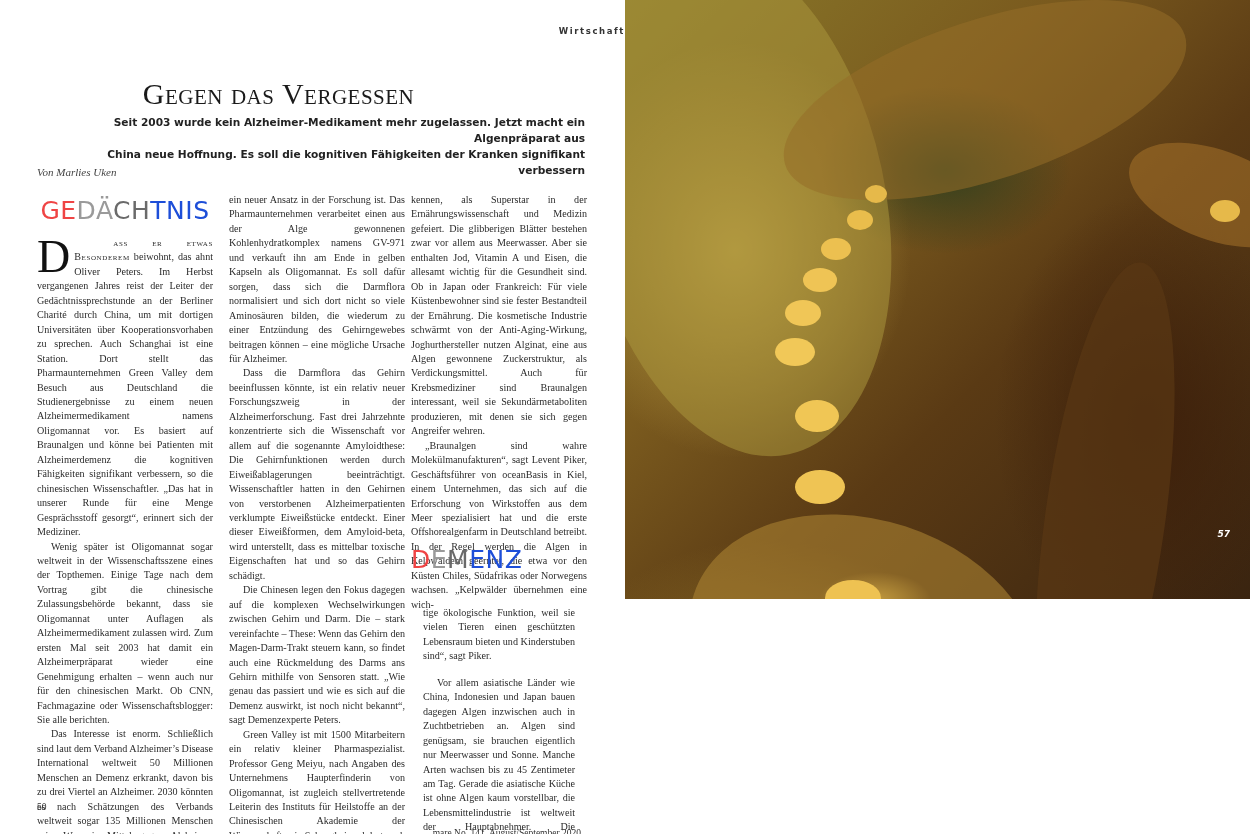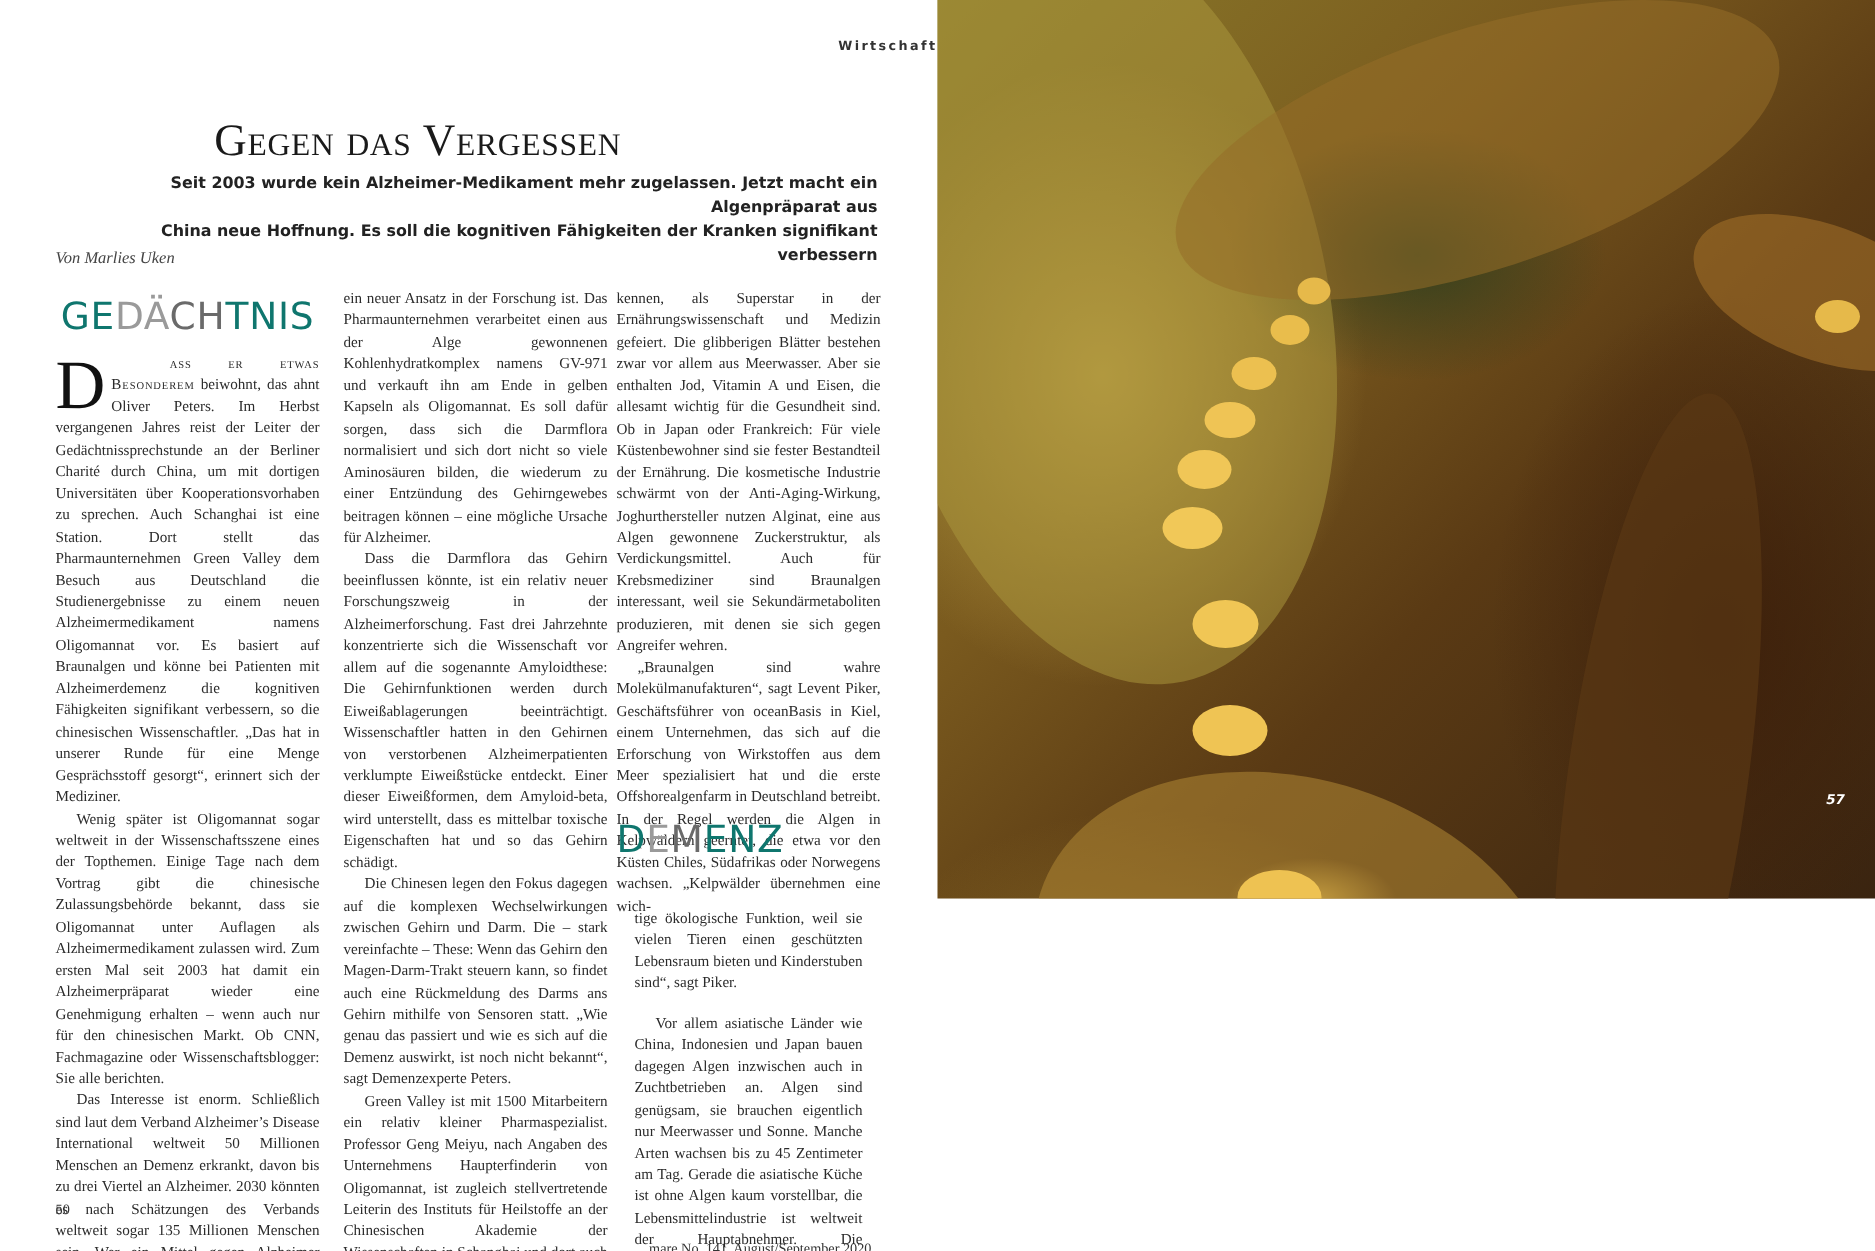--- a/index.html
+++ b/index.html
@@ -39,24 +39,24 @@
   }
   .col p { margin: 0; text-indent: 0; }
   .col p.indent { text-indent: 14px; }
   .col1 { left: 37px; top: 196px; }
   .col2 { left: 229px; }
   .col3 { left: 411px; }
   .subhead {
     font-family: "DejaVu Sans", sans-serif; font-size: 25px; letter-spacing: 0.5px;
     line-height: 30px; margin: 0 0 10px 0; white-space: nowrap; text-align: center;
   }
-  .subhead .l1 { color: #0f766e; }
+  .subhead .l1 { color: #ef4444; }
   .subhead .l2 { color: #9a9a9a; }
   .subhead .l3 { color: #6a6a6a; }
-  .subhead .l4 { color: #0f766e; }
+  .subhead .l4 { color: #1d4ed8; }
   .dropcap {
     float: left; font-family: "Liberation Serif", serif; font-size: 46px; line-height: 38px;
     margin: 2px 4px 0 0; color: #111;
   }
   .smallcaps { font-variant: small-caps; letter-spacing: 0.6px; margin-left: 39px; }
   .col3-bottom { position: absolute; left: 411px; top: 594px; width: 176px;
     font-family: "Liberation Serif", serif; font-size: 10.1px; line-height: 14.45px;
     text-align: justify; color: #2b2b2b; }
   .col3-bottom p { margin: 12px; }
   .col3-bottom p.indent { text-indent: 14px; }

